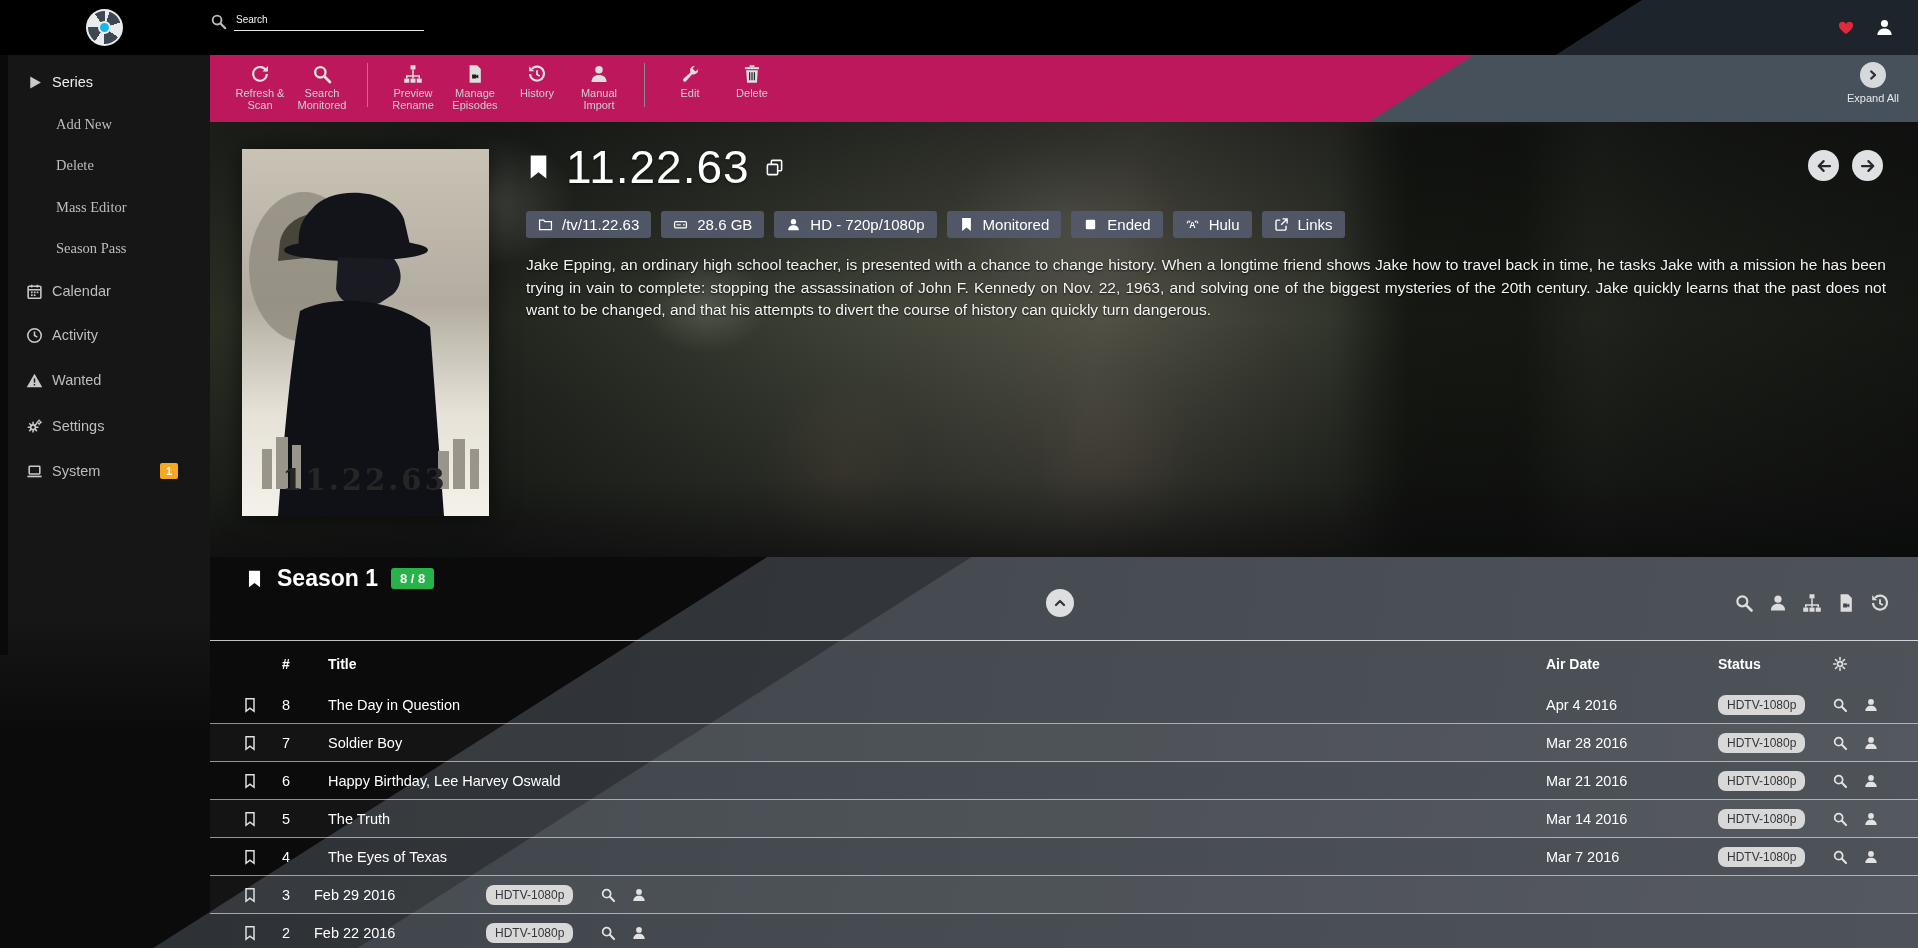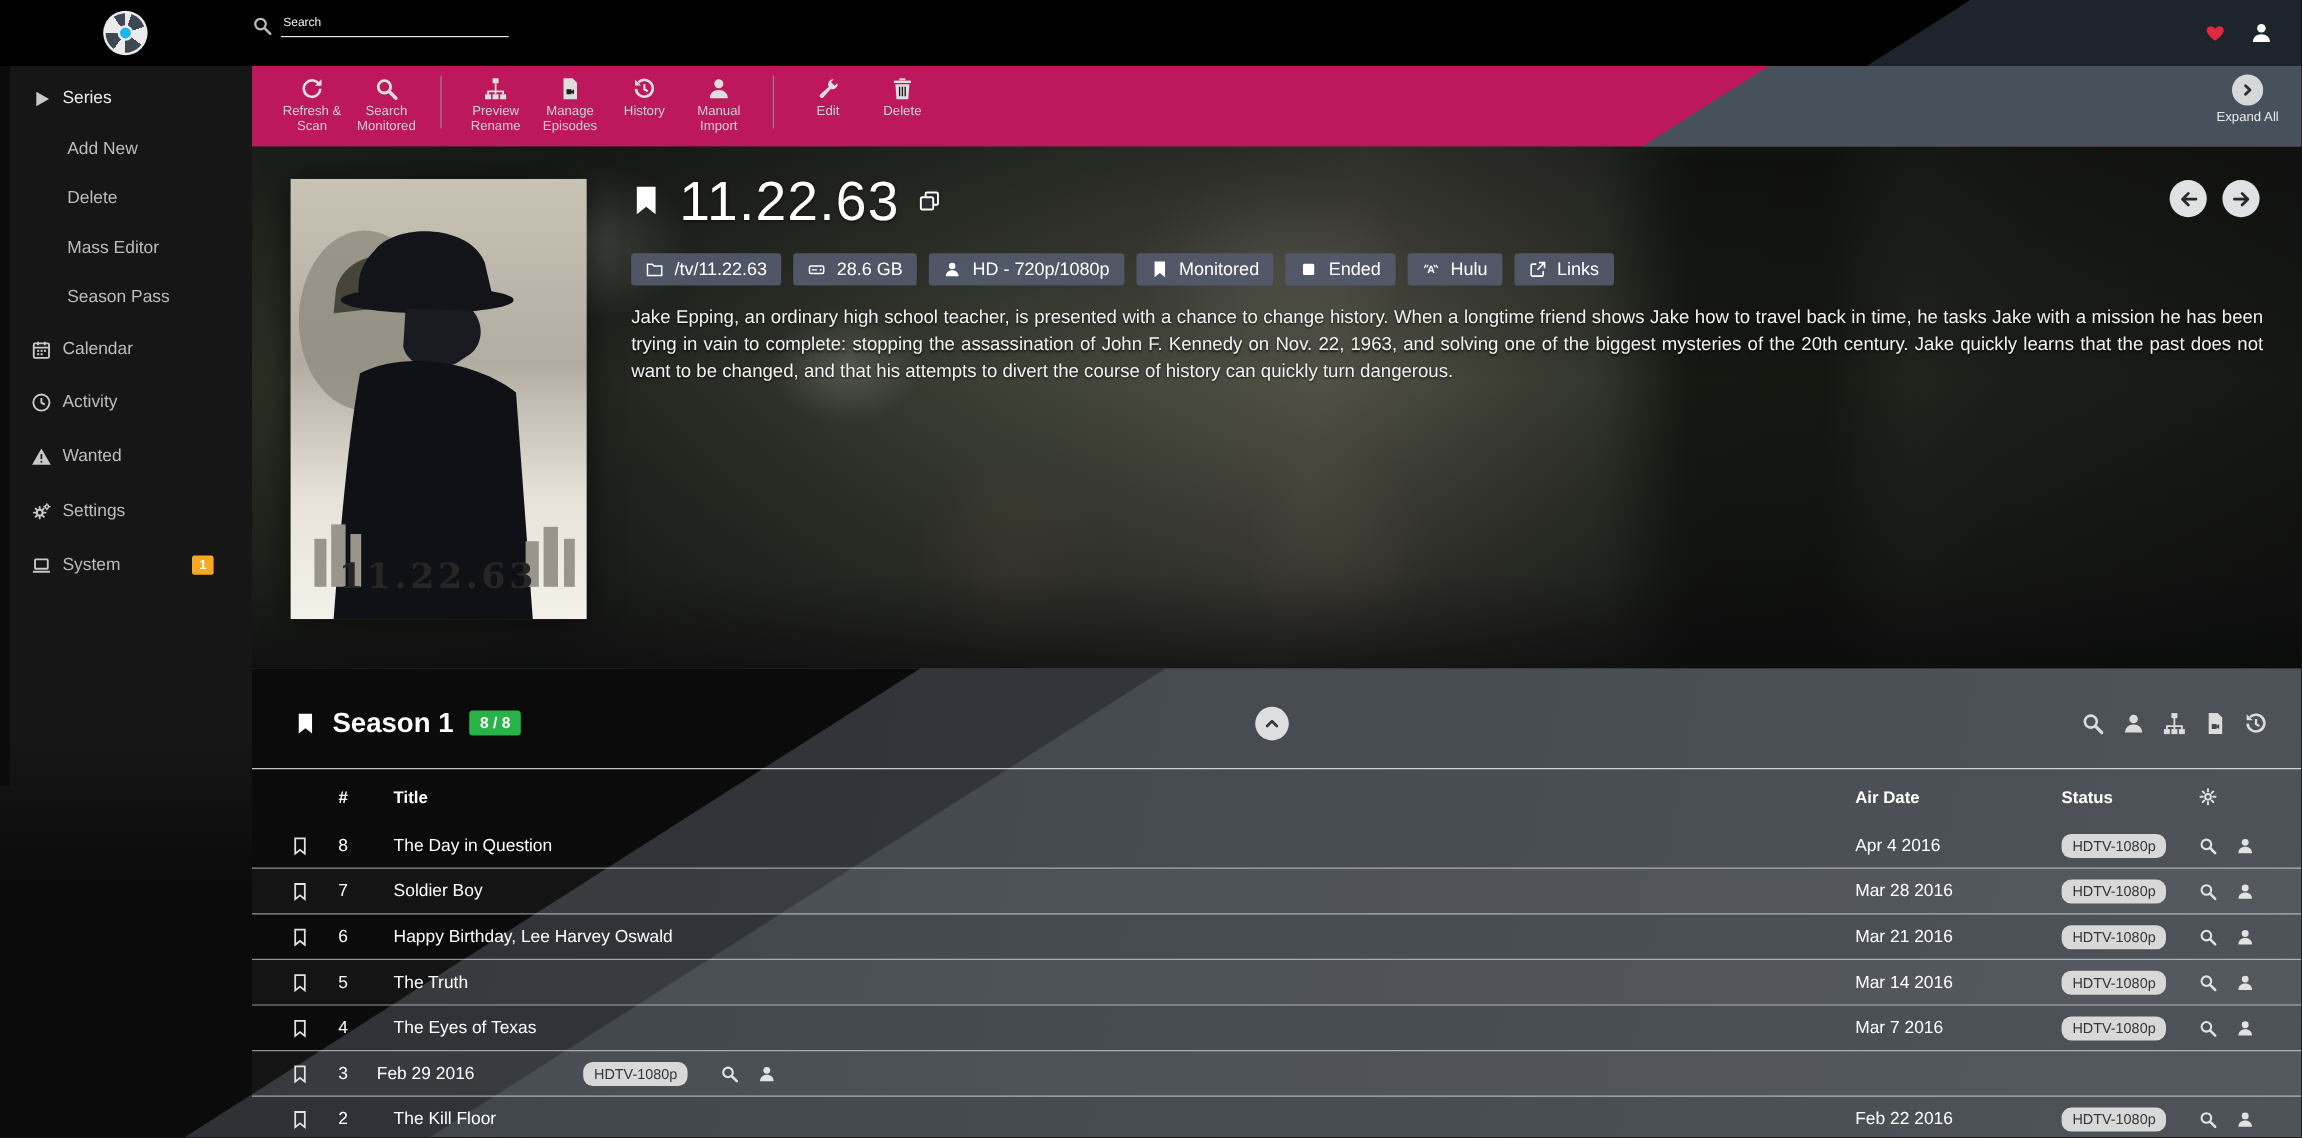--- a/index.html
+++ b/index.html
@@ -71,21 +71,21 @@
   .nav-circle { width:31px; height:31px; border-radius:50%; background:#dfe1e2; color:#27292c;
      display:flex; align-items:center; justify-content:center; cursor:pointer; }
 
   
   .lower { position:absolute; left:0; top:557px; width:1918px; height:391px; overflow:hidden; z-index:2;
      background:linear-gradient(100deg,#3e434a 0%,#484d53 60%,#4e535a 100%); }
   .lower .semiblack { left:-3173px; top:-1908px; background:rgba(5,5,7,.30); transform-origin:bottom center; transform:rotate(-32.5deg); }
   .lower .black { left:-3233px; top:-2000px; background:#0b0b0c; transform-origin:bottom center; transform:rotate(-32.5deg); }
 
   .season-bar { position:absolute; left:210px; top:8px; width:1708px; height:76px; z-index:3;
-     display:flex; align-items:center; color:#fff; border-bottom:1px solid rgba(255,255,255,.75); }
+     display:flex; align-items:flex-start; color:#fff; border-bottom:1px solid rgba(255,255,255,.75); }
   .season-left { display:flex; align-items:center; gap:13px; padding-left:35px; }
   .season-title { font-size:23px; font-weight:700; }
   .count-badge { background:#27b24a; color:#fff; font-size:13px; font-weight:700; border-radius:3px; padding:3px 9px; }
   .collapse-btn { position:absolute; left:836px; top:24px; width:28px; height:28px; border-radius:50%;
      background:#dcdedf; color:#34373b; display:flex; align-items:center; justify-content:center; cursor:pointer; }
   .season-icons { position:absolute; right:28px; top:28px; display:flex; gap:14px; color:#dcdcdc; }
   .season-icons .ic { width:20px; height:20px; cursor:pointer; }
 
   .ep-table { position:absolute; left:210px; top:84px; width:1708px; z-index:3; color:#fff; }
   .ep-row { display:flex; align-items:center; height:38px; border-bottom:1px solid rgba(255,255,255,.55); font-size:14.5px; }
@@ -101,21 +101,21 @@
   .row-ic { width:16px; height:16px; color:#e2e2e2; cursor:pointer; }
 
   
   .sidebar { position:absolute; left:0; top:55px; width:210px; height:893px; z-index:10;
      background:linear-gradient(180deg,#161616 0,#161616 560px, rgba(22,22,22,0) 680px); }
   .sidebar::before { content:""; position:absolute; left:0; top:0; width:8px; height:600px; background:#0a0a0a; }
   .side-item { position:absolute; left:0; width:210px; height:30px; display:flex; align-items:center; color:#bdbdbd;
      font-size:14.5px; cursor:pointer; }
   .side-item .ic { position:absolute; left:26px; width:17px; height:17px; color:#c9c9c9; }
   .side-item .lbl { position:absolute; left:52px; }
-  .side-item.sub .lbl { left:56px; }
+  .side-item.sub .lbl { left:56px;font-family:Liberation Serif, serif; }
   .side-item.active { color:#ededed; }
   .num-badge { position:absolute; left:160px; background:#f7a823; color:#fff; font-size:11px; font-weight:700;
      border-radius:2px; padding:2px 6px; }
 </style>
 </head>
 <body>
 
 <div class="page">
 
   <div class="lower">
@@ -311,21 +311,20 @@
         </span>
       </div>
 
       <div class="ep-row">
         <span class="c-mon">
             <svg class="row-ic" viewBox="0 0 24 24">
               <path d="M6 2.5h12v19l-6-4.8-6 4.8z" fill="none" stroke="currentColor" stroke-width="2.2"></path>
             </svg>
           </span>
         <span class="c-num">2</span>
-        <span class="c-title">The Kill Floor</span>
         <span class="c-air">Feb 22 2016</span>
         <span class="c-status"><span class="q-badge">HDTV-1080p</span></span>
         <span class="c-act">
           <svg class="row-ic" viewBox="0 0 24 24">
               <circle cx="10" cy="10" r="6" fill="none" stroke="currentColor" stroke-width="2.6"></circle>
               <line x1="14.8" y1="14.8" x2="21" y2="21" stroke="currentColor" stroke-width="3.2" stroke-linecap="round"></line>
             </svg>
           <svg class="row-ic" viewBox="0 0 24 24">
               <circle cx="12" cy="7.4" r="4.3" fill="currentColor"></circle>
               <path d="M3.5 21c0-5 3.6-8 8.5-8s8.5 3 8.5 8z" fill="currentColor"></path>

